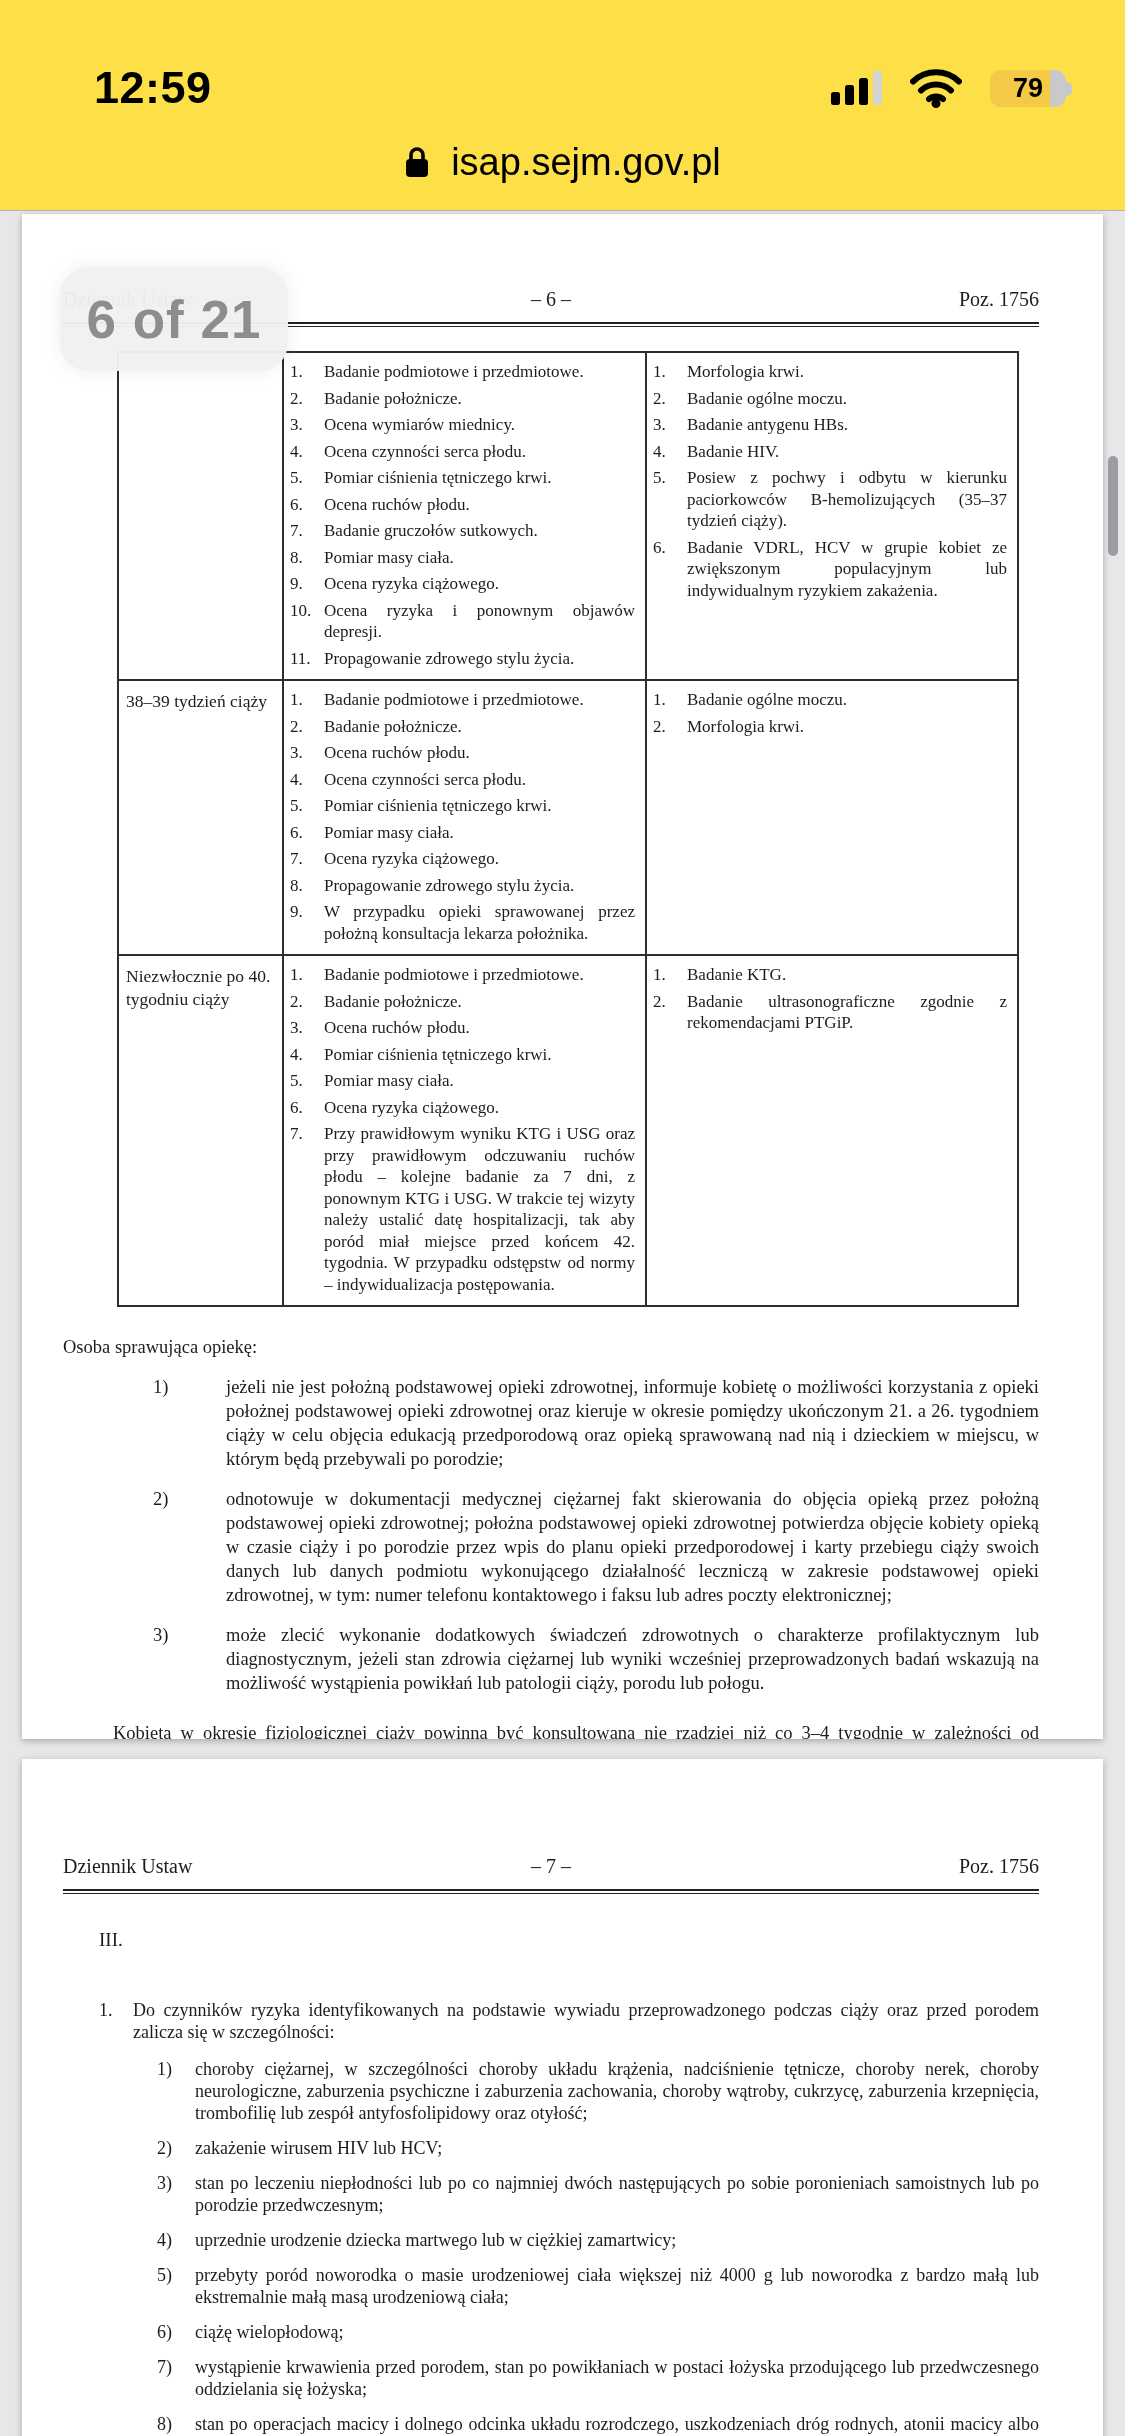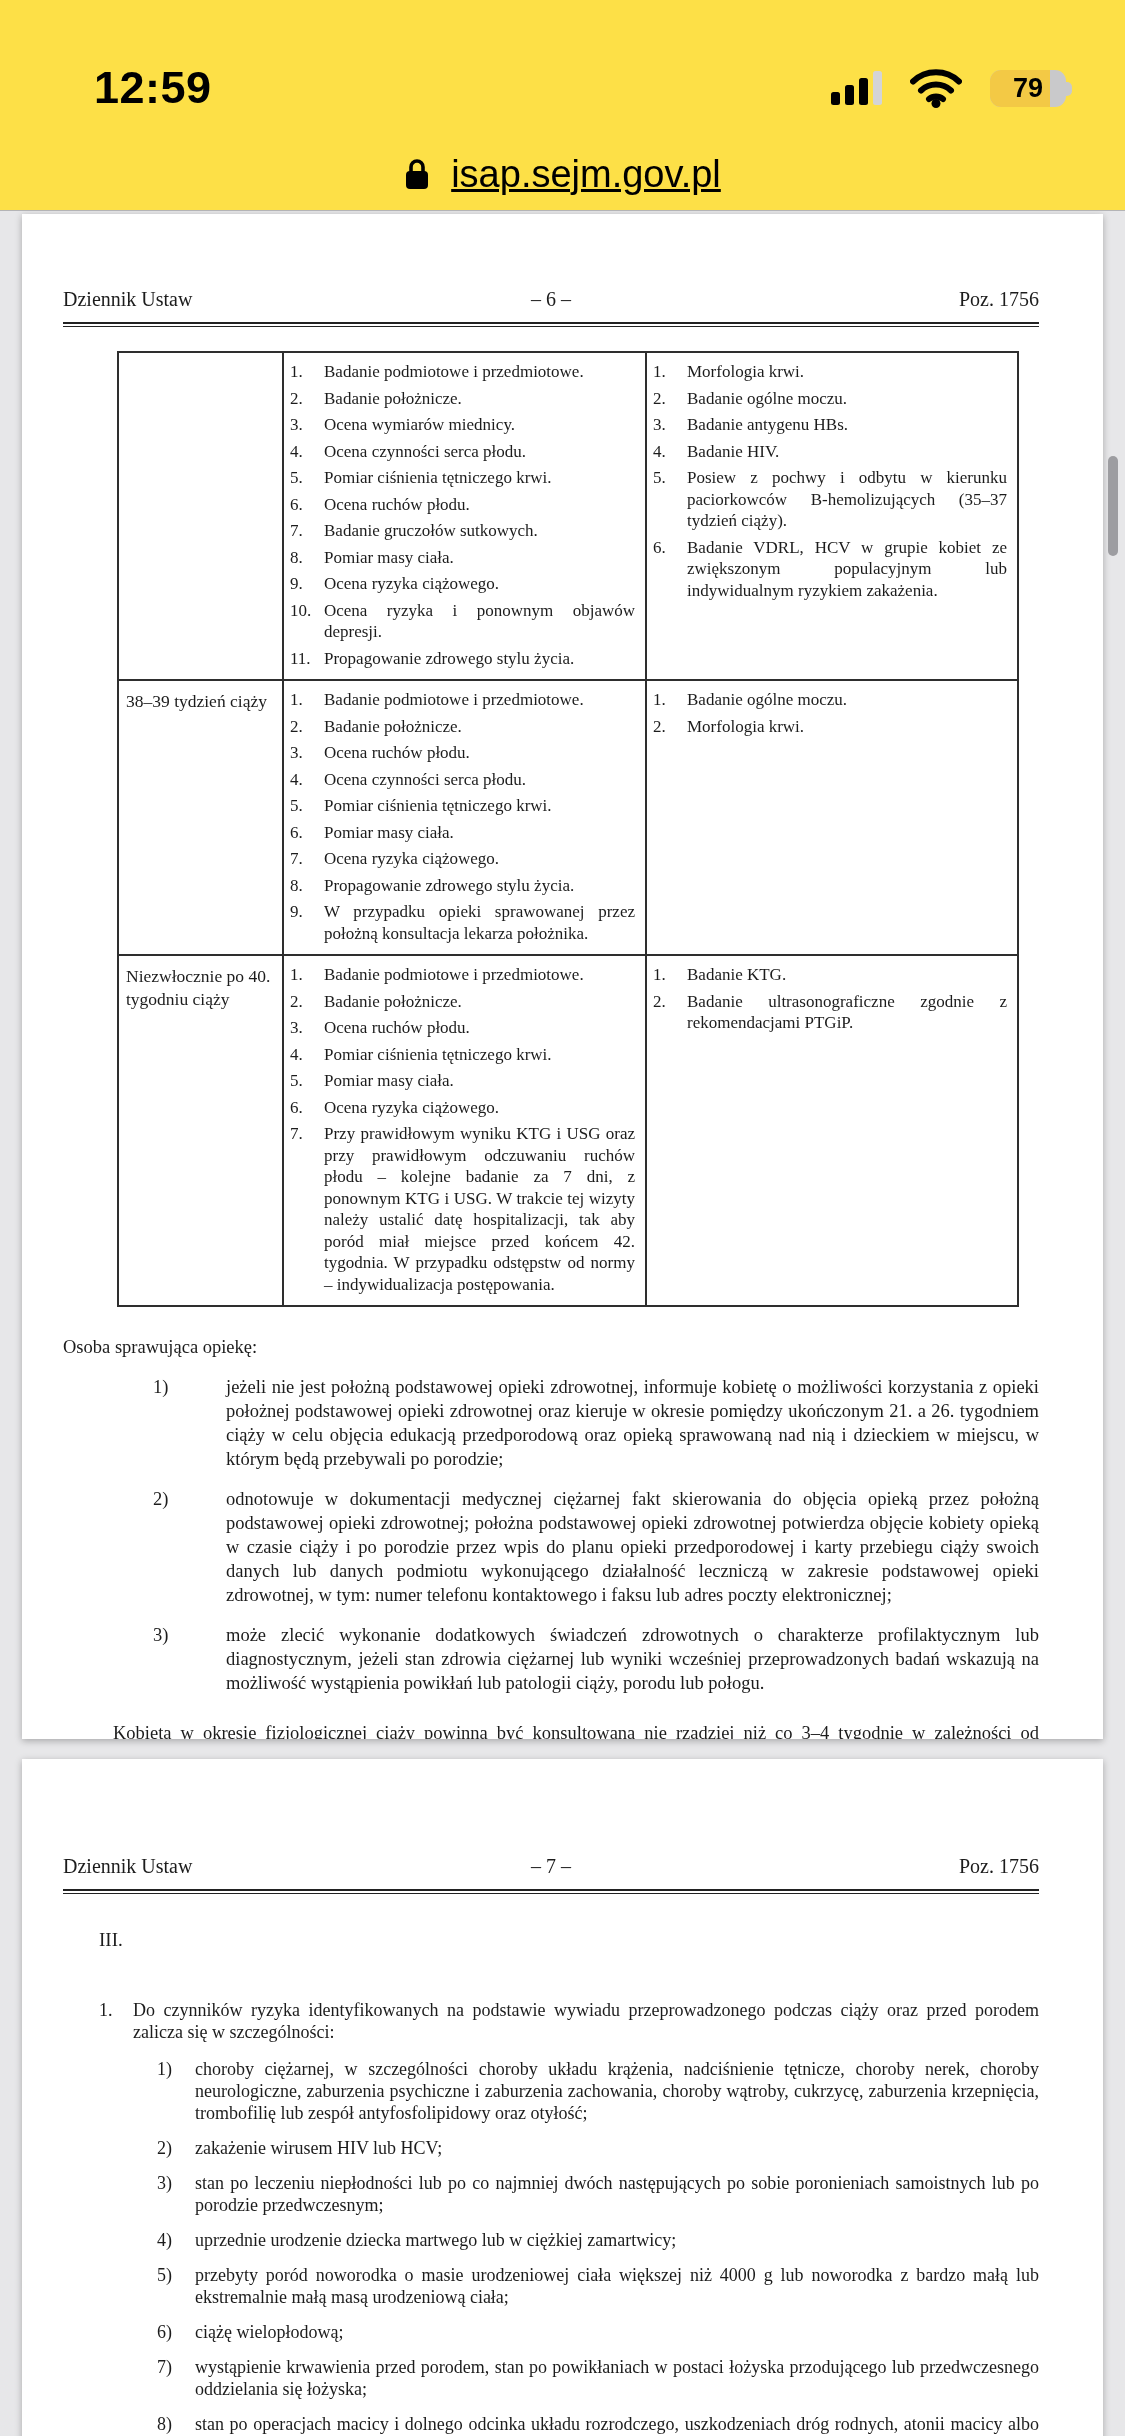--- a/index.html
+++ b/index.html
@@ -14,22 +14,22 @@
   .cell-bars{display:flex;align-items:flex-end;gap:5px;height:34px;}
   .cell-bars i{display:block;width:9px;border-radius:2.5px;background:#000;}
   .cell-bars i.b1{height:13px}.cell-bars i.b2{height:20px}.cell-bars i.b3{height:27px}
   .cell-bars i.b4{height:34px;background:#d4d4d6;}
   .battery{position:relative;width:82px;height:37px;}
   .battery-body{position:absolute;left:0;top:0;width:76px;height:37px;border-radius:11px;background:#c9c9cb;overflow:hidden;}
   .battery-fill{position:absolute;left:0;top:0;bottom:0;width:79%;background:#f3c945;}
   .battery-num{position:absolute;left:0;top:0;width:76px;height:37px;display:flex;align-items:center;justify-content:center;
     font-size:27px;font-weight:700;color:#000;}
   .battery-cap{position:absolute;right:0px;top:12px;width:6px;height:14px;background:#c9c9cb;border-radius:0 5px 5px 0;}
-  .url-bar{position:absolute;left:0;right:0;top:144px;height:60px;display:flex;align-items:center;justify-content:center;
-    gap:21px;font-size:38px;color:#000;text-decoration:underline;}
+  .url-bar{position:absolute;left:0;right:0;top:132px;height:60px;display:flex;align-items:center;justify-content:center;
+    gap:21px;font-size:38px;color:#000;}
   .url-bar svg{display:block;}
 
   
   .content{position:absolute;top:211px;left:0;right:0;bottom:0;background:#e7e7e9;}
   .page-card{position:absolute;left:22px;width:1081px;background:#ffffff;
     box-shadow:0 2px 7px rgba(0,0,0,.28);color:#1c1c1c;font-family:"Liberation Serif",serif;}
   .page-card.p6{top:3px;height:1525px;overflow:hidden;}
   .page-card.p7{top:1548px;height:1100px;overflow:hidden;}
 
   .doc-inner6{padding:74px 64px 0 41px;}
@@ -371,15 +371,18 @@
               <span class="rk-t">wystąpienie krwawienia przed porodem, stan po powikłaniach w postaci łożyska przodującego lub przedwczesnego oddzielania się łożyska;</span>
             </div>
             <div class="rk-item">
               <span class="rk-n">8)</span>
               <span class="rk-t">stan po operacjach macicy i dolnego odcinka układu rozrodczego, uszkodzeniach dróg rodnych, atonii macicy albo po krwotokach poporodowych, drgawkach, stanach zatorowo-zakrzepowych lub przebytym wynicowaniu macicy;</span>
             </div>
           </div>
       </div>
     </div>
 
+    <div class="page-badge">
+      <span>6 of 21</span>
+    </div>
     <div class="scroll-thumb"></div>
   </div>
 </div>
 
 </body></html>

